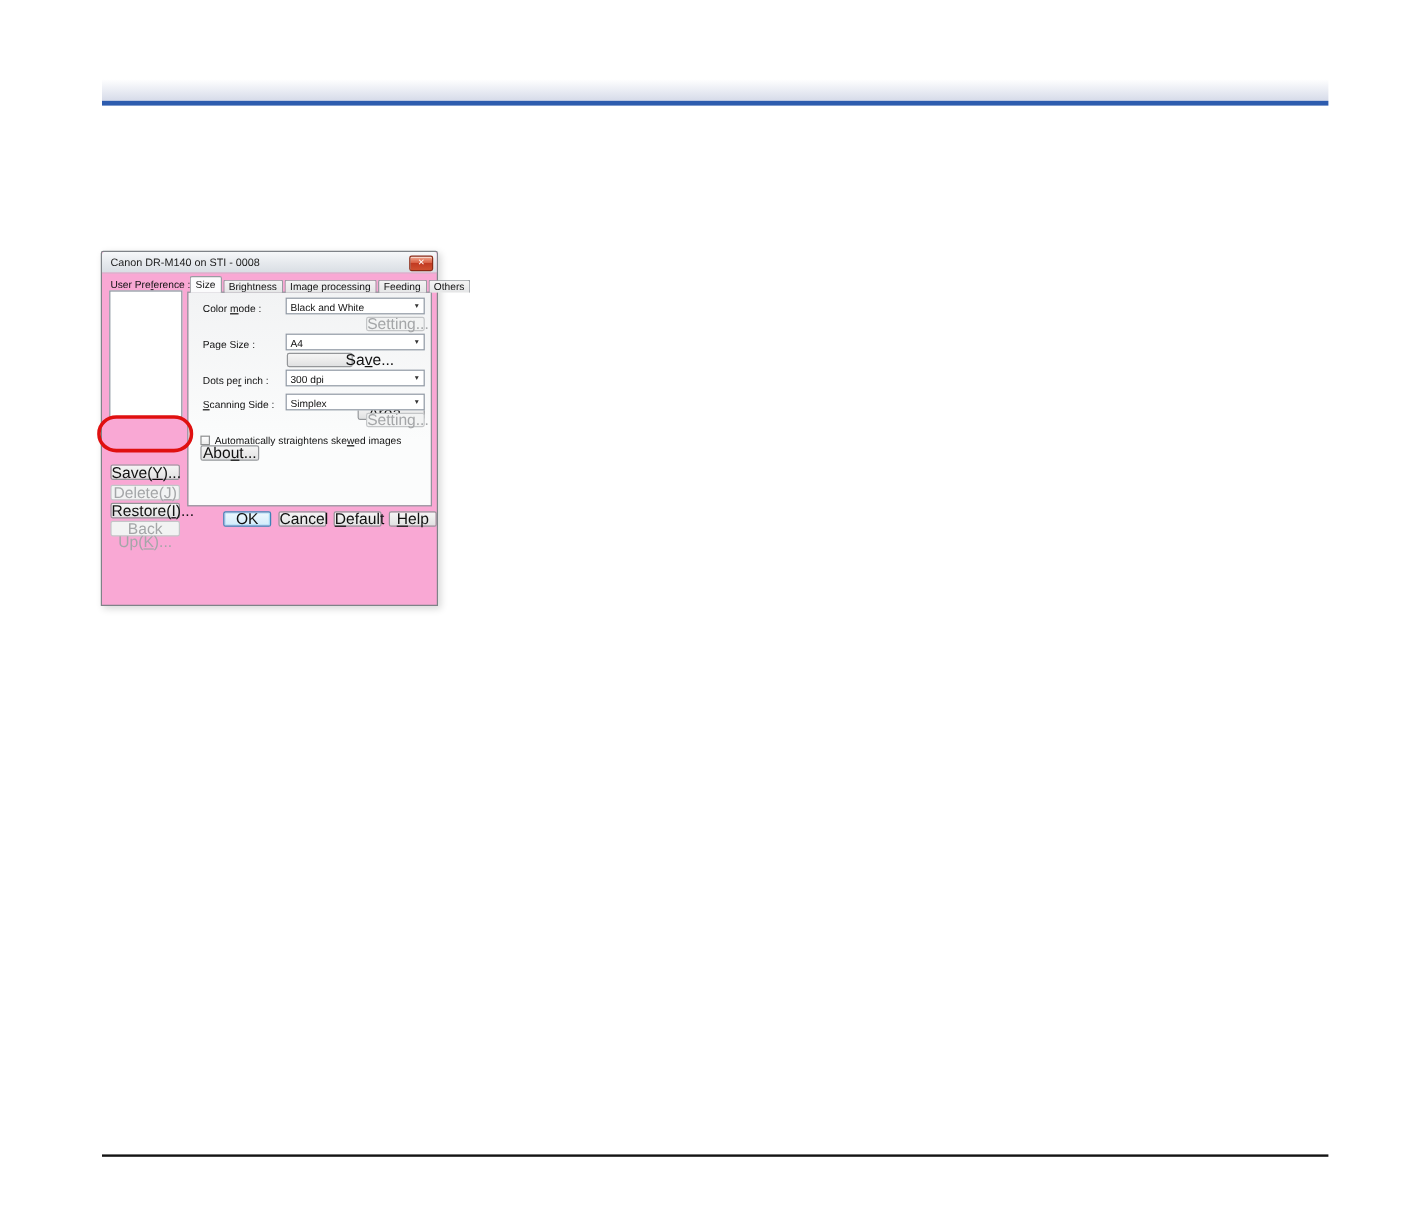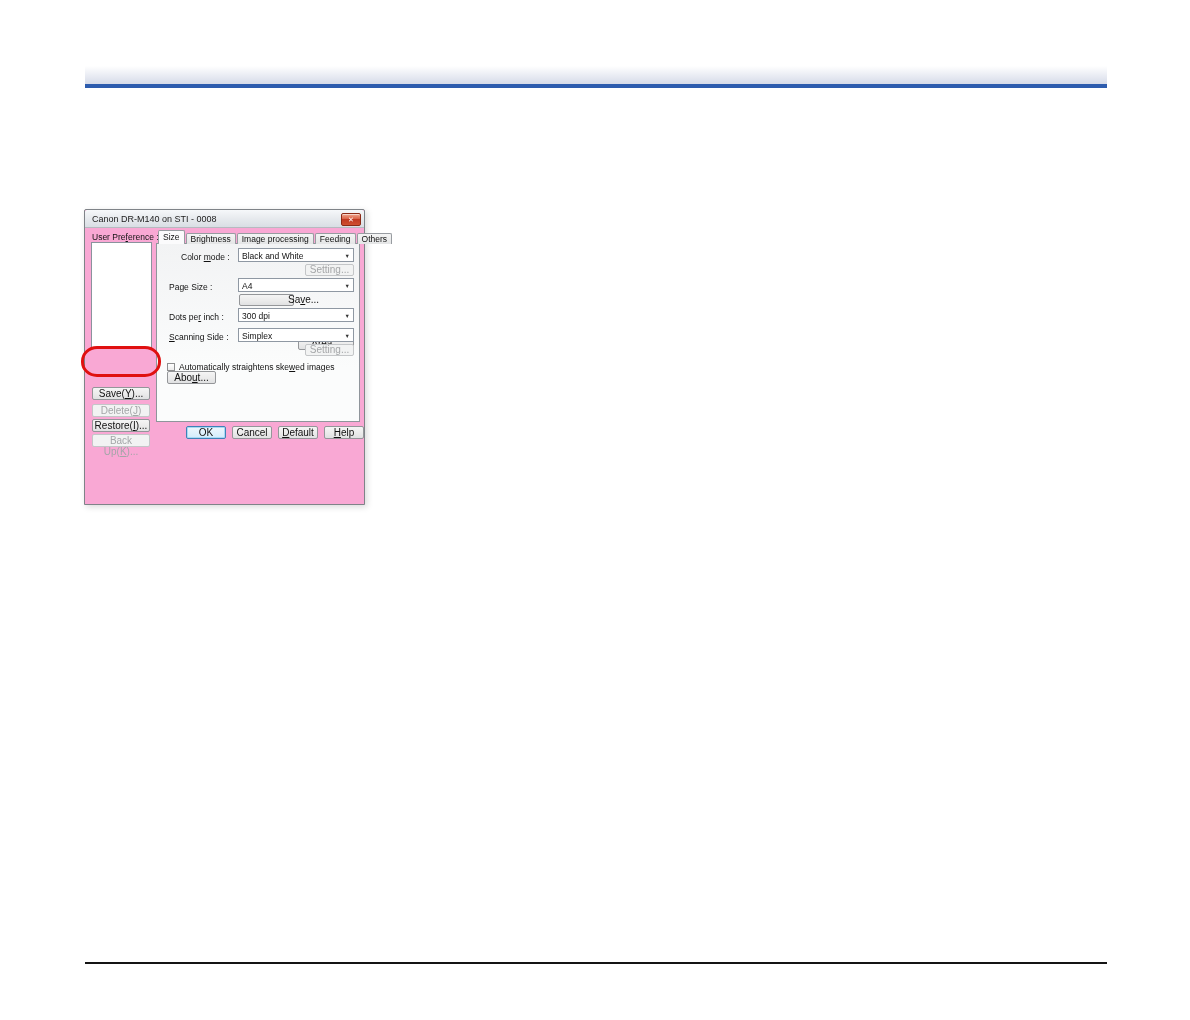--- a/index.html
+++ b/index.html
@@ -28,21 +28,21 @@
 
   
   .userpref-label { position:absolute; left:7px; top:22px; white-space:nowrap; }
   .listbox { position:absolute; left:6px; top:32px; width:61px; height:106px;
     background:#fff; border:1px solid #8a939d; }
   .side-btn { position:absolute; left:7px; width:58px; height:13px;margin-top:32px; }
 
   
   .btn { background:linear-gradient(180deg,#f5f5f5 0%,#ebebeb 55%,#e0e1e2 100%);
     border:1px solid #949699; border-radius:2px; color:#111; text-align:center;
-    font-size:10px; line-height:11px; cursor:default; }
+    font-size:13px; line-height:11px; cursor:default; }
   .btn.disabled { background:#f2f3f3; border-color:#c4c6c8; color:#a4a6a8; }
   .btn.default-focus { background:linear-gradient(180deg,#eef7fd 0%,#d3ecfb 100%);
     border-color:#3e82b6; box-shadow:inset 0 0 0 1px #a9d9f5; }
 
   
   .highlight-ellipse { position:absolute; left:-4px; top:136px; width:80px; height:31px;
     border:3px solid #e01010; border-radius:16px / 15px; z-index:5; pointer-events:none; }
 
   
   .tabctl { position:absolute; left:71px; top:20px; width:204px; height:192px; }
@@ -96,21 +96,21 @@
       <div class="tabs">
         <div class="tab selected">Size</div>
         <div class="tab">Brightness</div>
         <div class="tab">Image processing</div>
         <div class="tab">Feeding</div>
         <div class="tab">Others</div>
       </div>
 
       <div class="tabpanel">
 
-        <span class="flabel" style="left:24px; top:8px;">Color <u>m</u>ode :</span>
+        <span class="flabel" style="left:12px; top:8px;">Color <u>m</u>ode :</span>
         <div class="combo" style="left:81px; top:4px;">
           <span class="val">Black and White</span>
           <span class="arrow">▼</span>
         </div>
         <div class="btn disabled" style="position:absolute; left:148px; top:20px; width:49px; height:12px; line-height:10px;">Setting...</div>
 
         <span class="flabel" style="left:12px; top:38px;">Page Size :</span>
         <div class="combo" style="left:81px; top:34px;">
           <span class="val">A4</span>
           <span class="arrow">▼</span>

